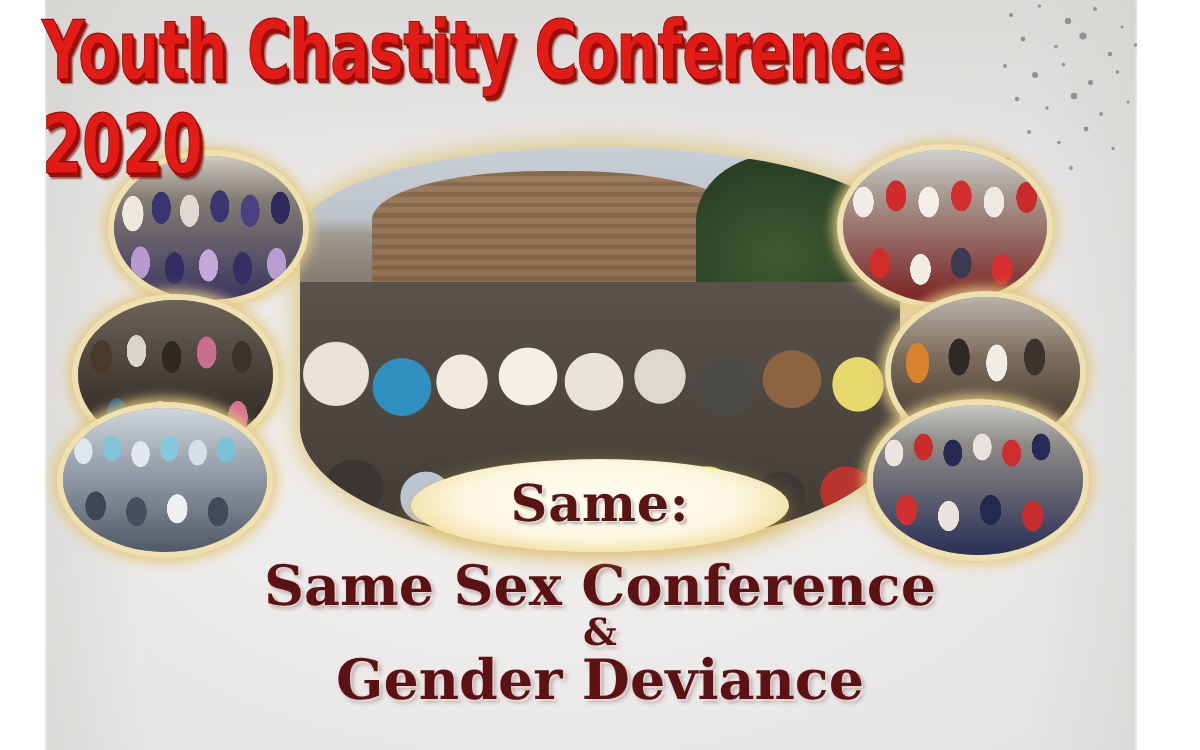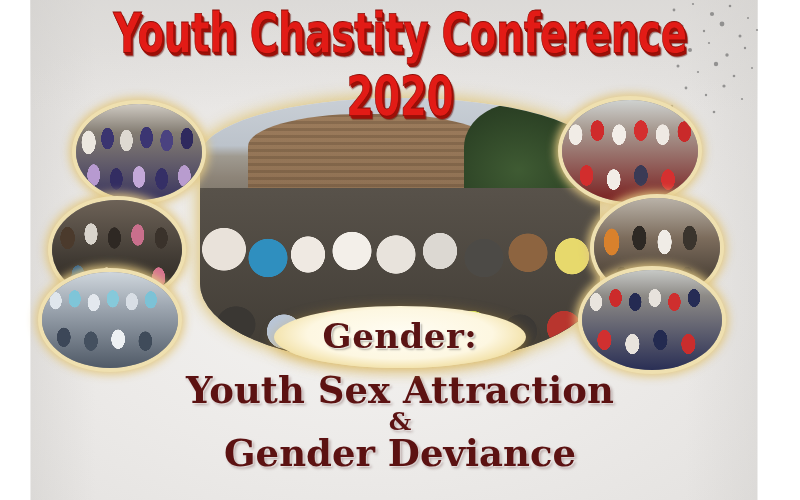--- a/index.html
+++ b/index.html
@@ -60,21 +60,21 @@
     width: 110px; height: 120px;
     pointer-events: none;
     opacity: .65;
   }
 
   
   .headings {
     position: absolute;
     left: 0; top: 0;
     width: 800px;
-    text-align: center;
+    text-align: left;
     z-index: 40;
   }
   .title-main, .title-year {
     font-family: "DejaVu Sans", sans-serif;
     font-weight: bold;
     color: #e21b16;
     letter-spacing: -0.5px;
     line-height: 1;
     text-shadow:
       2px 2px 0 #9c1008,
@@ -377,22 +377,22 @@
     <div class="bubble bub-mr">
       <div class="inner grp-orange"></div>
     </div>
     <div class="bubble bub-br">
       <div class="inner grp-rednavy"></div>
     </div>
 
   </div>
 
   <div class="theme-badge">
-    <span class="label">Gender:</span>
+    <span class="label">Same:</span>
   </div>
 
   <div class="theme-lines">
-    <div class="line line-2">Youth Sex Attraction</div>
+    <div class="line line-2">Same Sex Conference</div>
     <div class="line line-3">&amp;</div>
     <div class="line line-4">Gender Deviance</div>
   </div>
 
 </div>
 
 </body></html>

